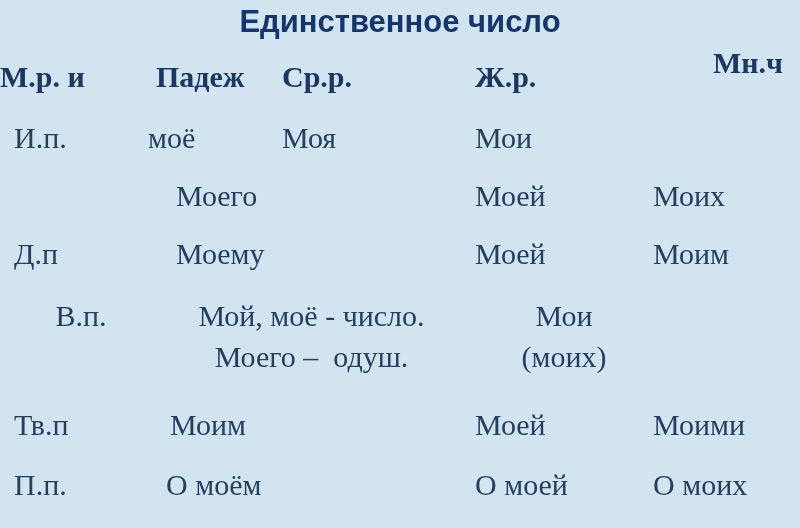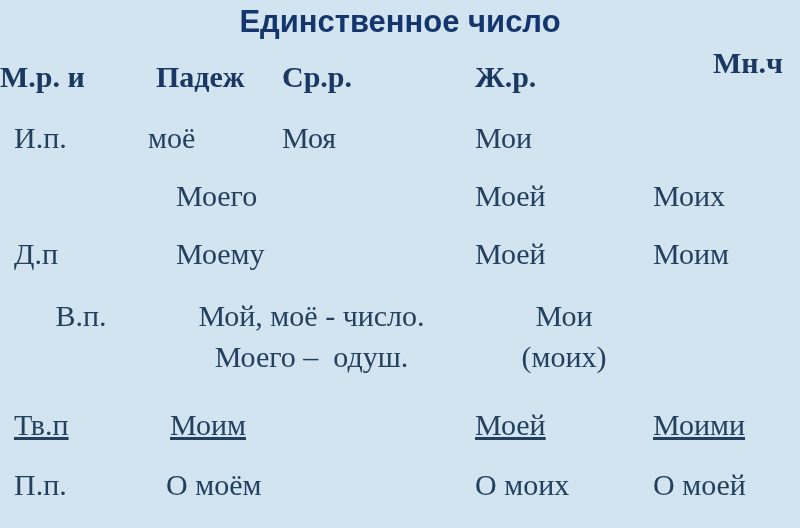--- a/index.html
+++ b/index.html
@@ -39,21 +39,21 @@
   .r2 { height: 59px; }
   .r3 { height: 57px; }
   .r4 {
     height: 113px;
     align-items: start;
     padding-top: 13px;
     box-sizing: border-box;
     line-height: 41px;
     text-align: center;
   }
-  .r5 { height: 60px; text-decoration: underline; }
+  .r5 { height: 60px; }
   .r6 { height: 73px; align-items: start; padding-top: 12px; box-sizing: border-box; }
   .case-cell { padding-left: 14px; }
   .hdr .case-cell { padding-left: 8px; }
   .span2 { grid-column: 2 / span 2; }
   .ind-lg { padding-left: 28px; }
   .ind-md { padding-left: 22px; }
   .ind-sm { padding-left: 18px; }
   .plural-hdr {
     transform: translate(60px, -14px);
   }
@@ -109,17 +109,17 @@
   <div class="grid-row r5">
     <div class="cell case-cell">Тв.п</div>
     <div class="cell span2 ind-md">Моим</div>
     <div class="cell">Моей</div>
     <div class="cell">Моими</div>
   </div>
 
   <div class="grid-row r6">
     <div class="cell case-cell">П.п.</div>
     <div class="cell span2 ind-sm">О моём</div>
+    <div class="cell">О моей</div>
     <div class="cell">О моих</div>
-    <div class="cell">О моей</div>
   </div>
 
 </div>
 
 </body></html>

